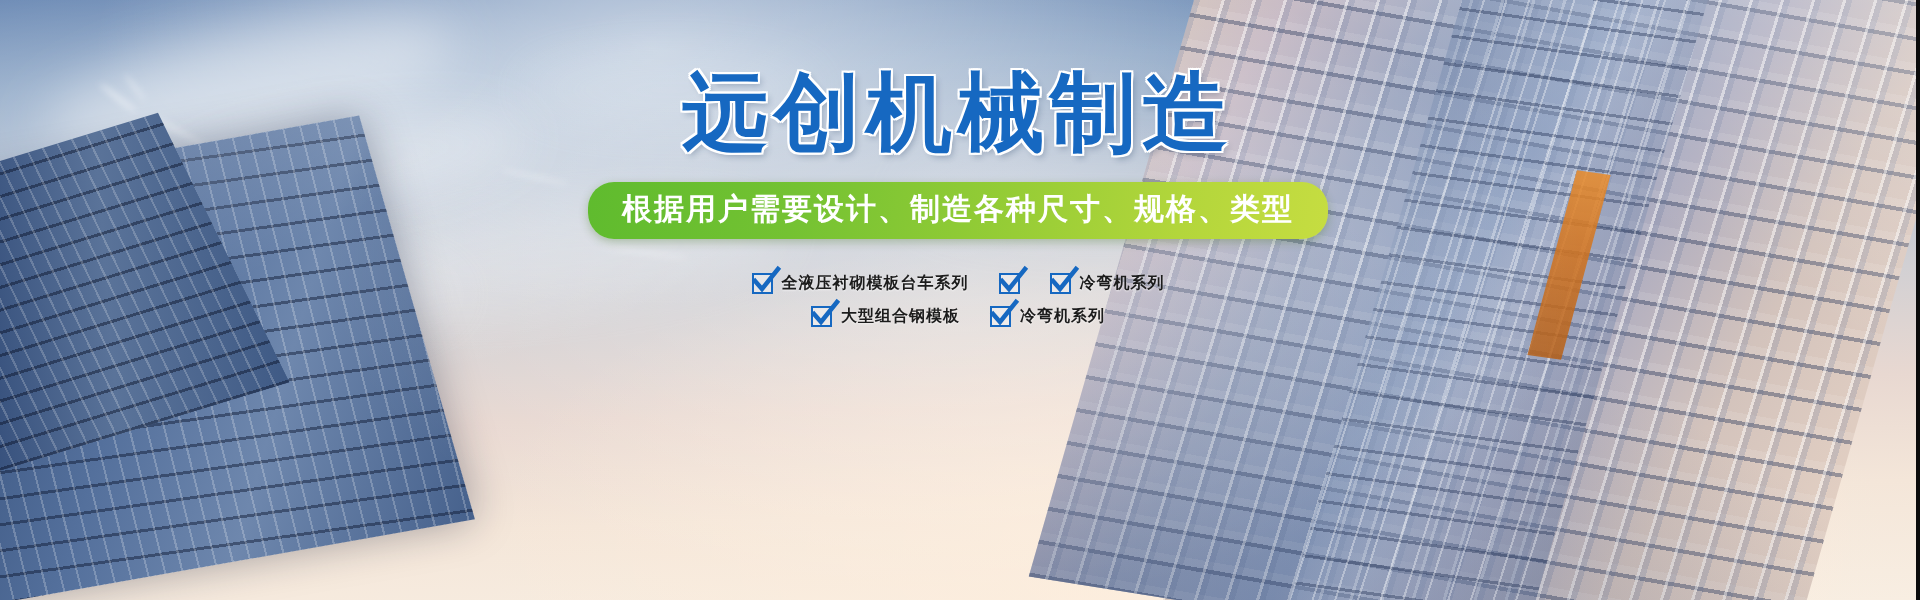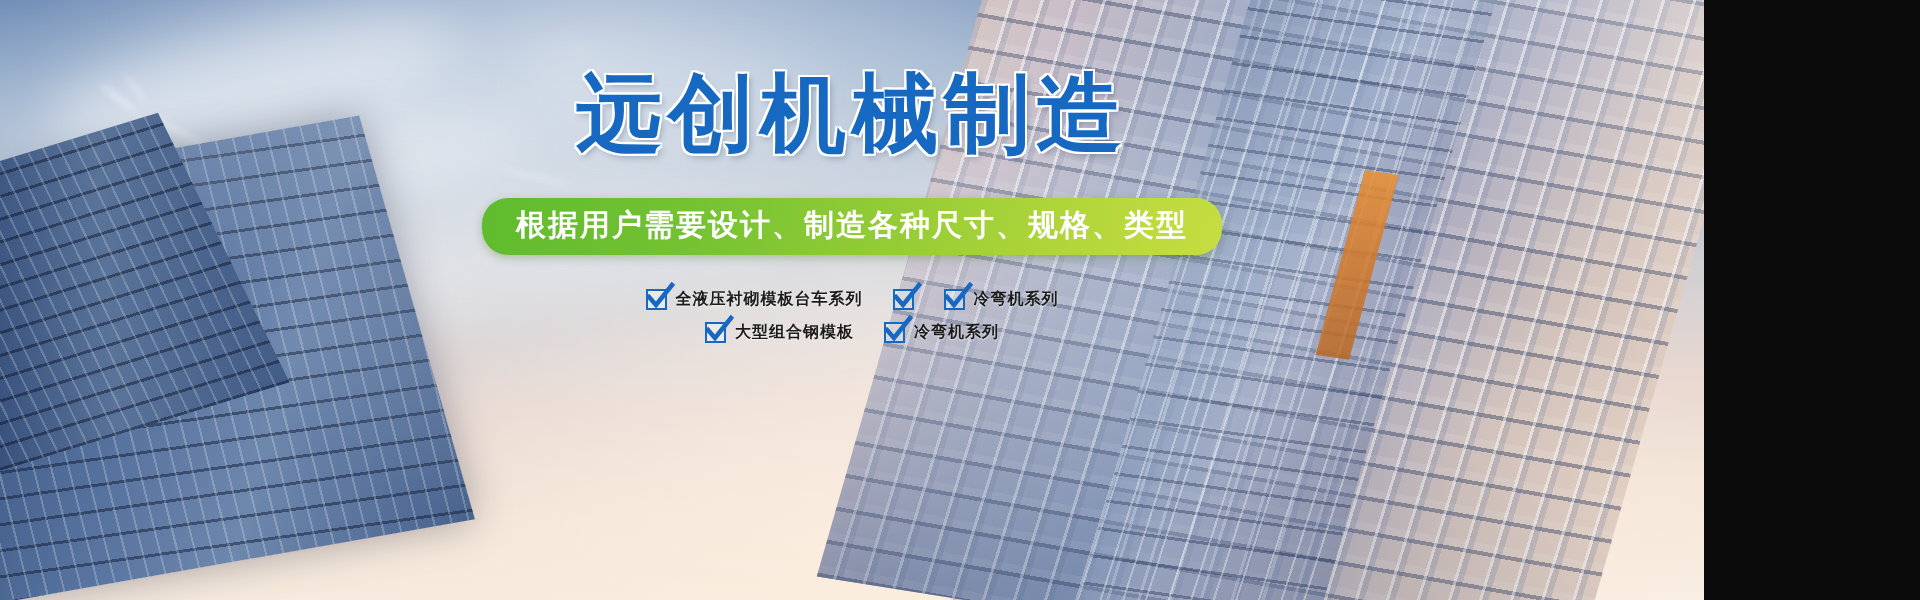--- a/index.html
+++ b/index.html
@@ -2,24 +2,24 @@
 <html><head>
 <meta charset="utf-8">
 <style>
   html, body {
     margin: 0;
     padding: 0;
     background: #0b0b0b;
   }
   .banner {
     position: relative;
-    width: 1704px;
+    width: 1916px;
     height: 600px;
     overflow: hidden;
-    font-family: Liberation Sans, sans-serif;
+    font-family: Liberation Serif, serif;
     background: linear-gradient(175deg, #7e98bd 0%, #9fb3cd 18%, #c3c9d6 38%, #dcd3d2 55%, #eedad0 70%, #f6e6d8 85%, #f7ecdf 100%);
   }
 
   
   .sky {
     position: absolute;
     inset: 0;
     background:
       radial-gradient(ellipse 900px 420px at 34% 8%, rgba(255,255,255,0.55) 0%, rgba(255,255,255,0) 62%),
       radial-gradient(ellipse 760px 300px at 12% 30%, rgba(255,255,255,0.40) 0%, rgba(255,255,255,0) 70%),
@@ -196,21 +196,21 @@
     color: #1668c1;
     line-height: 1;
     text-shadow:
        2px 0 0 #ffffff, -2px 0 0 #ffffff, 0 2px 0 #ffffff, 0 -2px 0 #ffffff,
        2px 2px 0 #ffffff, -2px 2px 0 #ffffff, 2px -2px 0 #ffffff, -2px -2px 0 #ffffff,
        3px 4px 6px rgba(20,50,90,0.28);
     margin: 0;
     white-space: nowrap;
   }
   .subtitle-pill {
-    margin-top: 42px;
+    margin-top: 26px;
     padding: 9px 34px 12px 34px;
     border-radius: 26px;
     background: linear-gradient(100deg, #5fbb2e 0%, #74c232 28%, #97cd36 58%, #b3d63b 80%, #c6dd41 100%);
     box-shadow: 0 3px 10px rgba(60,110,20,0.30);
     color: #ffffff;
     font-size: 30px;
     font-weight: bold;
     letter-spacing: 2px;
     white-space: nowrap;
     line-height: 1.2;

